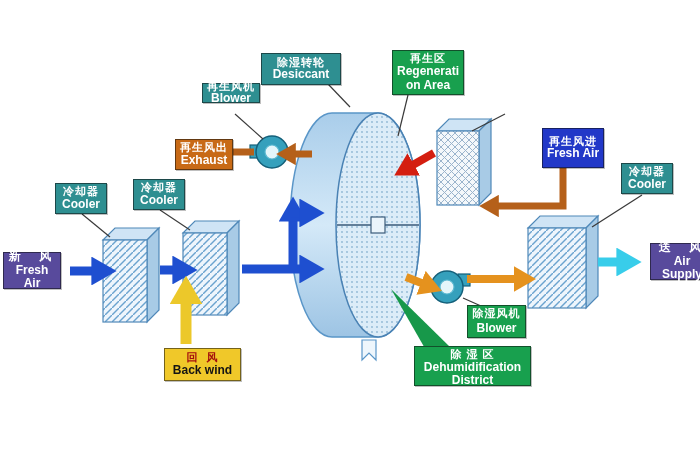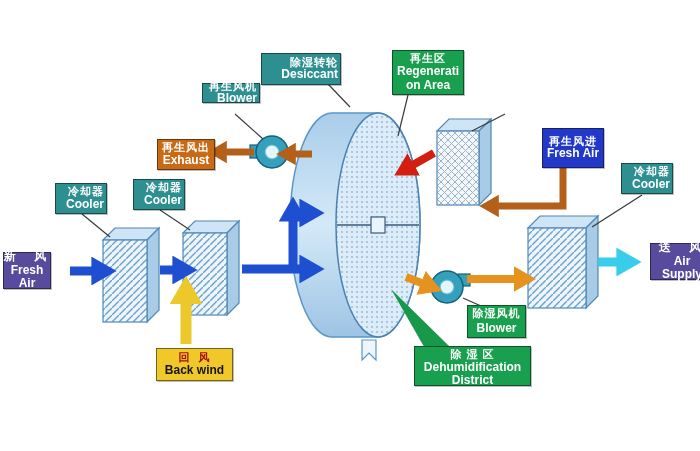--- a/index.html
+++ b/index.html
@@ -7,21 +7,21 @@
          font-family:"Liberation Sans",sans-serif;}
   .stage svg{position:absolute;left:0;top:0;}
 
   
   .label{position:absolute;display:flex;flex-direction:column;align-items:center;
          justify-content:center;text-align:center;font-weight:bold;line-height:1.15;
          border:1px solid rgba(15,15,15,.55);box-sizing:border-box;color:#fff;
          padding:1px 2px;box-shadow:1px 1px 0 rgba(0,0,0,.25);}
   .label .zh{font-size:11px;letter-spacing:1px;white-space:pre;}
   .label .en{font-size:12px;letter-spacing:0;}
-  .teal   {background:var(--label-teal);align-items:flex-end;}
+  .teal   {background:var(--label-teal);}
   .purple {background:var(--label-purple);}
   .purple .zh{font-size:12px;letter-spacing:4px;}
   .orange {background:var(--label-orange);}
   .yellow {background:var(--label-yellow);}
   .yellow .zh{color:#a40e0e;}
   .yellow .en{color:#141414;}
   .green  {background:var(--label-green);justify-content:space-between;}
   .blue   {background:var(--label-blue);}
 
   
@@ -154,41 +154,41 @@
       <line class="leader" x1="408" y1="95" x2="398" y2="136"></line>
       <line class="leader" x1="235" y1="114" x2="263" y2="139"></line>
       <line class="leader" x1="505" y1="114" x2="472" y2="131"></line>
       <line class="leader" x1="82" y1="214" x2="110" y2="237"></line>
       <line class="leader" x1="160" y1="210" x2="190" y2="230"></line>
       <line class="leader" x1="642" y1="195" x2="592" y2="227"></line>
       <line class="leader" x1="481" y1="306" x2="463" y2="298"></line>
     </g>
   </svg>
 
-  <div class="label purple" style="left:3px;top:252px;width:48px;height:37px">
+  <div class="label purple" style="left:3px;top:252px;width:58px;height:37px">
     <span class="zh">新  风</span>
     <span class="en">Fresh Air</span>
   </div>
 
   <div class="label teal" style="left:55px;top:183px;width:52px;height:31px">
     <span class="zh">冷却器</span>
     <span class="en">Cooler</span>
   </div>
 
   <div class="label teal" style="left:133px;top:179px;width:52px;height:31px">
     <span class="zh">冷却器</span>
     <span class="en">Cooler</span>
   </div>
 
   <div class="label teal" style="left:202px;top:83px;width:58px;height:20px">
     <span class="zh">再生风机</span>
     <span class="en">Blower</span>
   </div>
 
-  <div class="label orange" style="left:157px;top:139px;width:58px;height:31px">
+  <div class="label orange" style="left:175px;top:139px;width:58px;height:31px">
     <span class="zh">再生风出</span>
     <span class="en">Exhaust</span>
   </div>
 
   <div class="label teal" style="left:261px;top:53px;width:80px;height:32px">
     <span class="zh">除湿转轮</span>
     <span class="en">Desiccant</span>
   </div>
 
   <div class="label green" style="left:392px;top:50px;width:72px;height:45px">
@@ -211,21 +211,21 @@
   <div class="label purple" style="left:650px;top:243px;width:64px;height:37px">
     <span class="zh">送  风</span>
     <span class="en">Air Supply</span>
   </div>
 
   <div class="label green" style="left:467px;top:305px;width:59px;height:33px">
     <span class="zh">除湿风机</span>
     <span class="en">Blower</span>
   </div>
 
-  <div class="label yellow" style="left:156px;top:348px;width:77px;height:33px">
+  <div class="label yellow" style="left:164px;top:348px;width:77px;height:33px">
     <span class="zh">回  风</span>
     <span class="en">Back wind</span>
   </div>
 
   <div class="label green" style="left:414px;top:346px;width:117px;height:40px">
     <span class="zh">除 湿 区</span>
     <span class="en">Dehumidification</span>
     <span class="en">District</span>
   </div>
 

